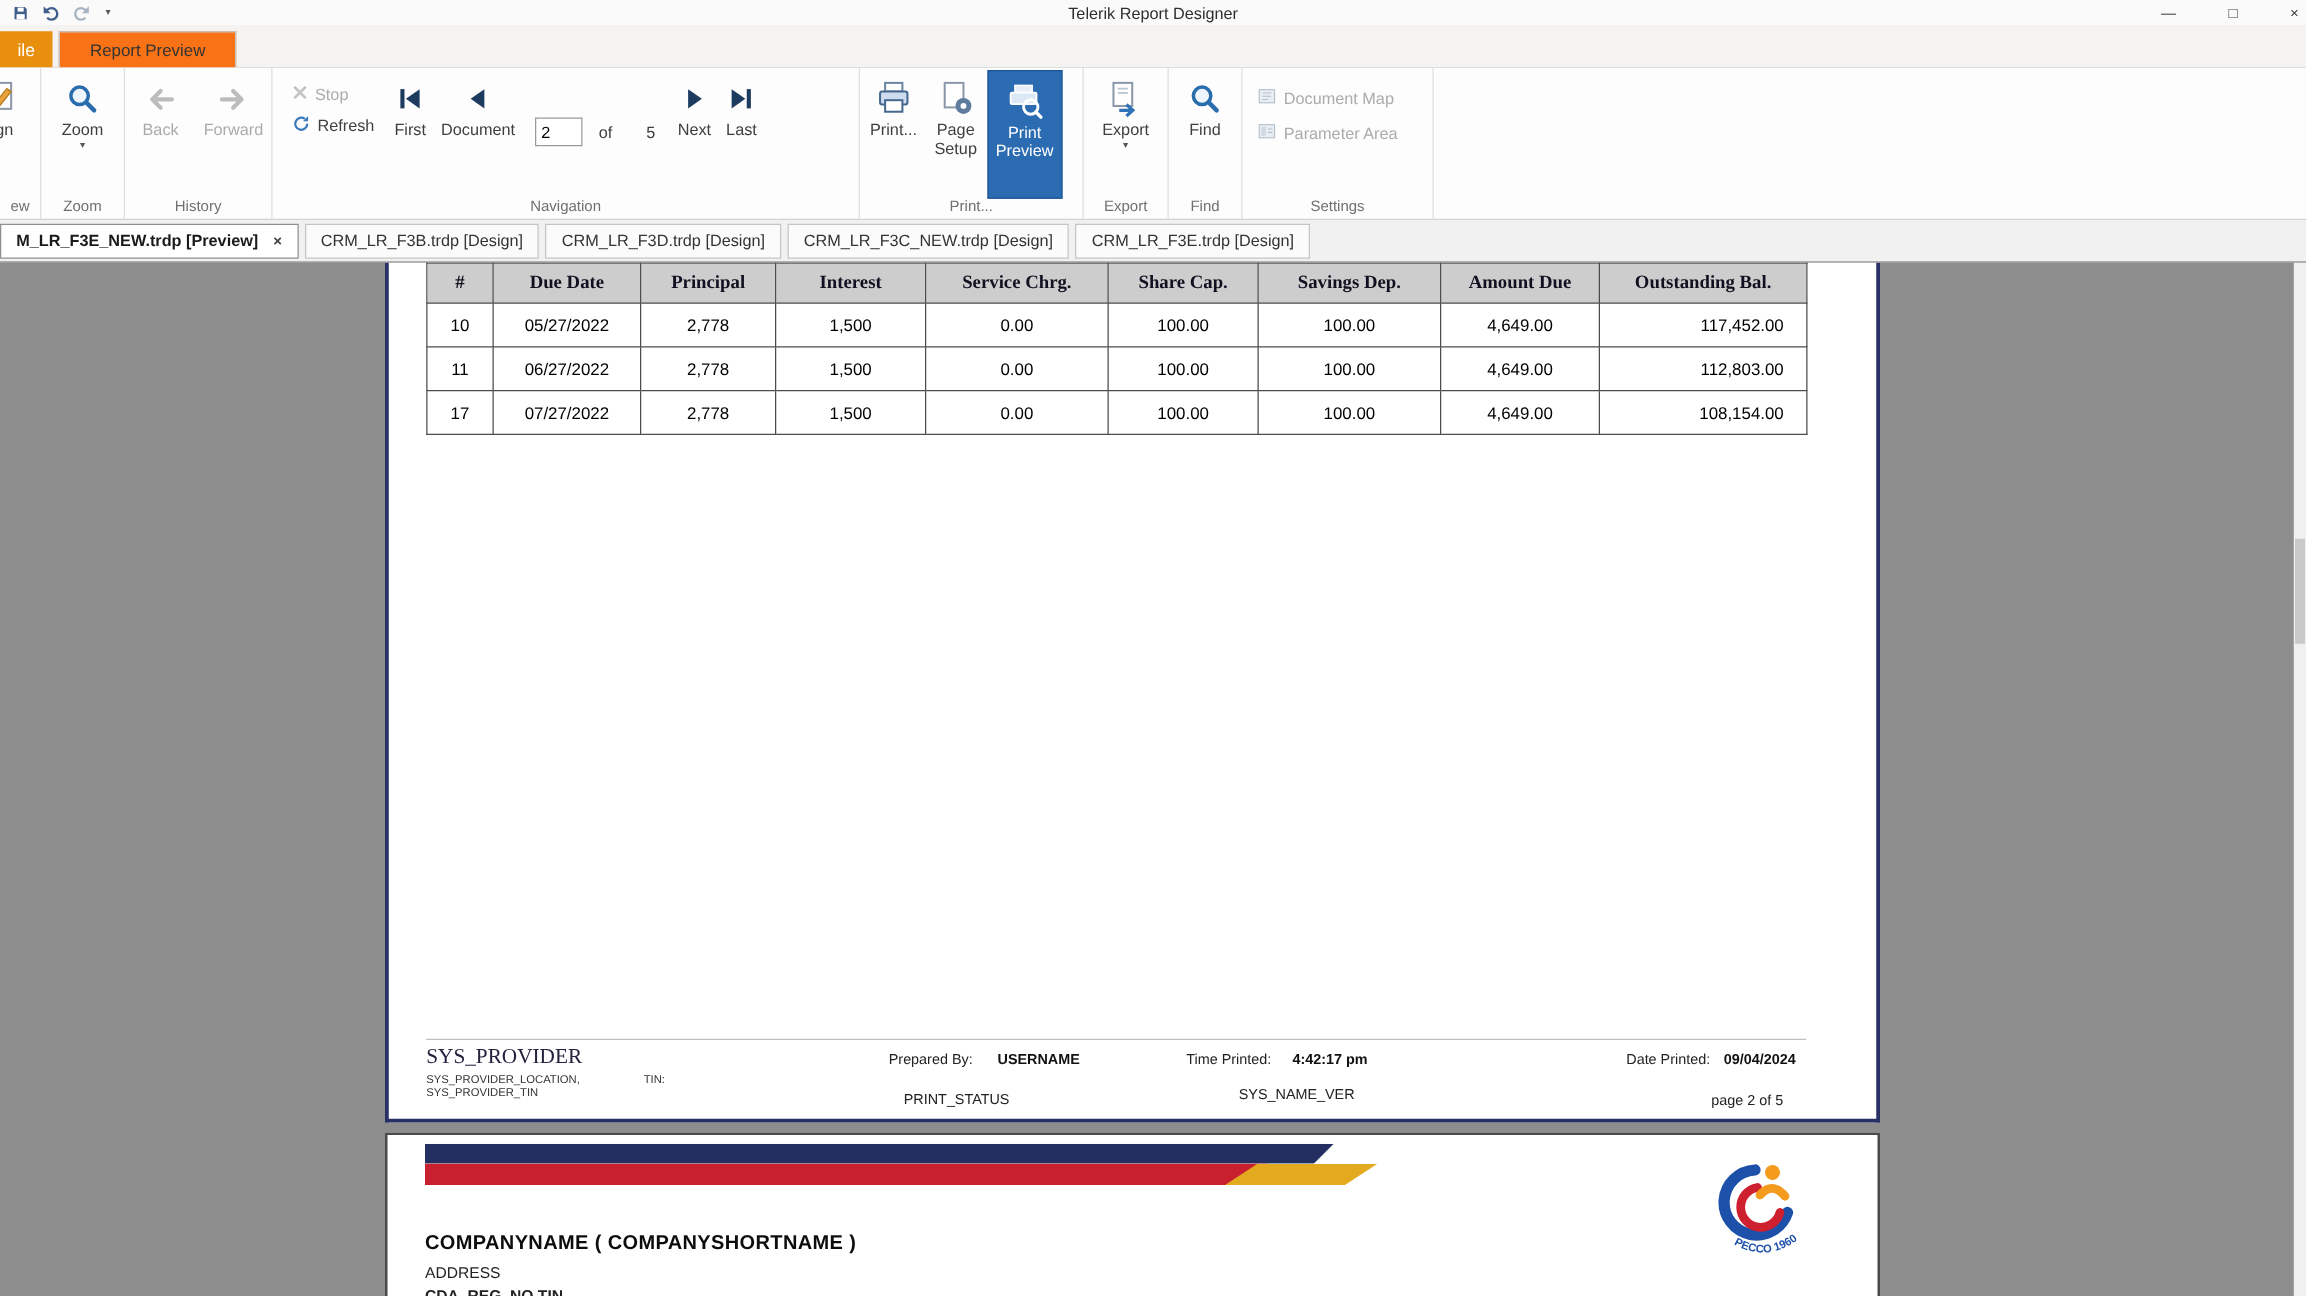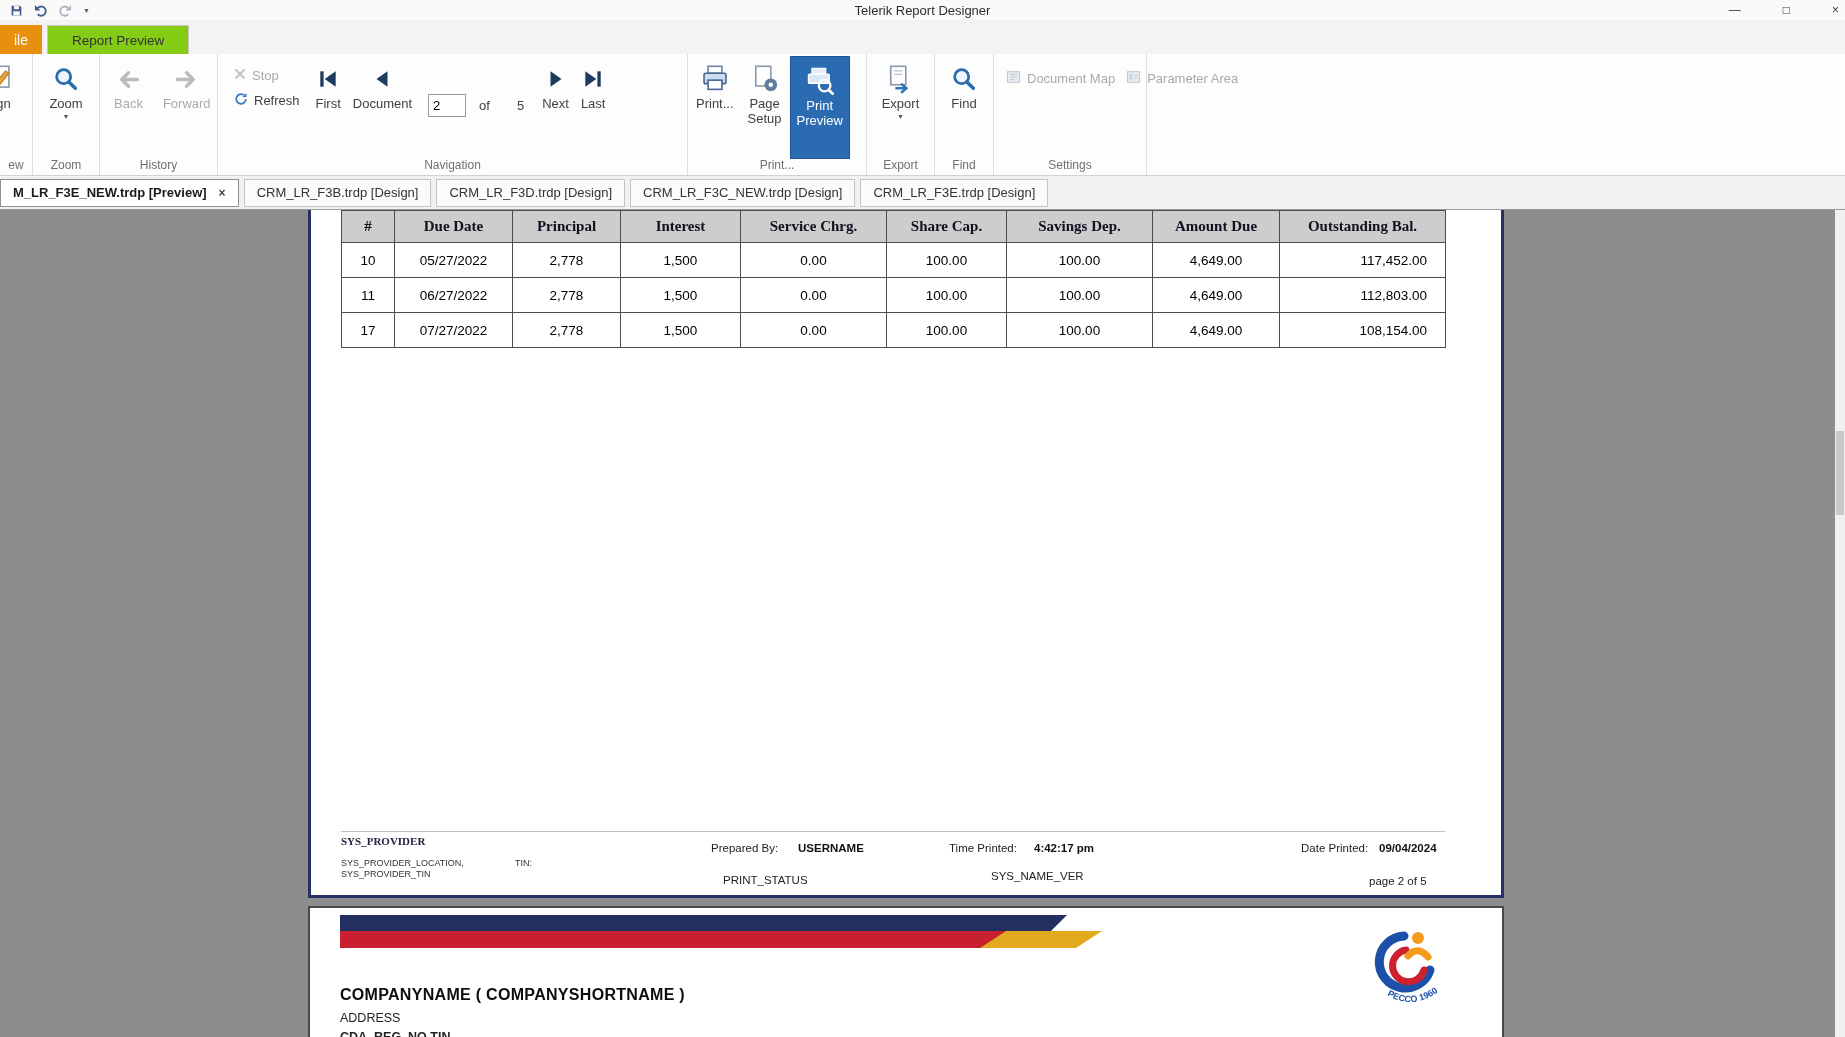--- a/index.html
+++ b/index.html
@@ -12,21 +12,21 @@
   .qat { display:flex; align-items:center; gap:10px; padding-left:10px; z-index:2; }
   .qat svg { display:block; }
   .qat-caret { font-size:7px; color:#5a5a5a; }
   .title { position:absolute; left:0; right:0; text-align:center; font-size:13px; color:#2e2e2e; }
   .winbtns { margin-left:auto; display:flex; gap:42px; padding-right:6px; font-size:12px; color:#3c3c3c; z-index:2; }
   .winbtn { cursor:default; line-height:20px; }
 
   
   .tabrow { height:34px; background:#f4f3f2; display:flex; align-items:flex-end; }
   .filetab { width:42px; height:29px; background:#e98f0e; color:#fff; font-size:14px; display:flex; align-items:center; justify-content:center; }
-  .activetab { height:29px; background:#84cc16; border:1px solid #c6c6c6; border-bottom:none; padding:0 24px; display:flex; align-items:center; font-size:13.5px; color:#333; margin-left:5px; }
+  .activetab { height:29px; background:#f97316; border:1px solid #c6c6c6; border-bottom:none; padding:0 24px; display:flex; align-items:center; font-size:13.5px; color:#333; margin-left:5px; }
 
   
   .ribbon { height:122px; background:#fdfdfd; border-bottom:1px solid #d2d2d2; display:flex; position:relative; }
   .rgroup { position:relative; height:100%; border-right:1px solid #dedede; display:flex; align-items:flex-start; }
   .glabel { position:absolute; bottom:3px; left:0; right:0; text-align:center; font-size:12px; color:#707070; }
   .bigbtn { display:flex; flex-direction:column; align-items:center; padding:8px 6px 0 6px; height:98px; }
   .icon32 { height:34px; display:flex; align-items:center; justify-content:center; }
   .icon32 svg { display:block; }
   .blabel { font-size:13px; color:#3f3f3f; line-height:15px; text-align:center; white-space:nowrap; }
   .caret { font-size:7px; color:#555; margin-top:2px; }
@@ -45,21 +45,21 @@
   .pagectl { display:flex; align-items:center; margin-top:40px; margin-left:10px; }
   .pageinput { width:38px; height:23px; border:1px solid #9a9a9a; background:#fff; font-size:13px; padding:0 4px; font-family:"Liberation Sans", sans-serif; }
   .pagetext { font-size:13px; color:#3f3f3f; }
   .pt-of { margin-left:13px; }
   .pt-total { margin-left:27px; margin-right:12px; }
   .g-print { width:179px; }
   .g-print .bigbtn { margin-left:2px; }
   .g-export { width:68px; justify-content:center; }
   .g-find { width:59px; justify-content:center; }
   .g-settings { width:153px; }
-  .setstack { display:flex; gap:11px; margin:16px 0 0 12px; }
+  .setstack { display:flex; flex-direction:column; gap:11px; margin:16px 0 0 12px; }
 
   
   .doctabs { height:34px; background:#f1f1f1; border-bottom:1px solid #9b9b9b; display:flex; align-items:center; gap:5px; }
   .doctab { height:28px; display:flex; align-items:center; padding:0 12px; background:#fbfbfb; border:1px solid #c4c4c4; font-size:13px; color:#333; white-space:nowrap; }
   .doctab.active { background:#ffffff; border:1px solid #8f8f8f; font-weight:600; color:#1a1a1a; }
   .tabclose { margin-left:12px; font-size:12px; color:#444; }
 
   
   .preview { position:relative; height:827px; background:#8d8d8d; overflow:hidden; }
   .page1 { position:absolute; left:308px; top:0; width:1196px; height:688px; background:#fff;
@@ -68,21 +68,21 @@
   .rtable th, .rtable td { border:1px solid #4c4c4c; overflow:hidden; }
   .rtable thead th { background:#cdcdcd; height:32px; vertical-align:bottom; padding-bottom:7px;
                      font-family:"Liberation Serif", serif; font-weight:bold; font-size:15px; color:#101020; text-align:center; }
   .rtable tbody td { height:35px; text-align:center; font-size:13.5px; color:#000; background:#fff; }
   .c0{width:53px} .c1{width:118px} .c2{width:108px} .c3{width:120px} .c4{width:146px}
   .c5{width:120px} .c6{width:146px} .c7{width:127px} .c8{width:166px}
   .rtable tbody td.c8 { text-align:right; padding-right:18px; }
 
   .fitem { position:absolute; white-space:nowrap; }
   .fline { position:absolute; left:30px; top:621px; width:1104px; height:1px; background:#c0c0c0; }
-  .fprovider { left:30px; top:625px; font-family:"Liberation Serif", serif; font-weight:bold; font-size:11px; color:#23233f; }
+  .fprovider { left:30px; top:625px; font-family:"Liberation Serif", serif; font-weight:normal; font-size:17px; color:#23233f; }
   .ftiny { font-size:9px; color:#333; }
   .flabel { font-size:11.5px; color:#222; }
   .fvalue { font-size:11.5px; color:#111; font-weight:bold; }
 
   .page2 { position:absolute; left:308px; top:696px; width:1196px; height:400px; background:#fff; border:2px solid #4a4a4a; }
   .stripes { position:absolute; left:30px; top:7px; width:800px; height:34px; }
   .stripe-navy { position:absolute; left:0; top:0; width:727px; height:16px; }
   .stripe-red { position:absolute; left:0; top:16px; width:674px; height:17px; }
   .stripe-gold { position:absolute; left:640px; top:16px; width:122px; height:17px;
                  clip-path:polygon(26px 0, 100% 0, calc(100% - 26px) 100%, 0 100%); }

